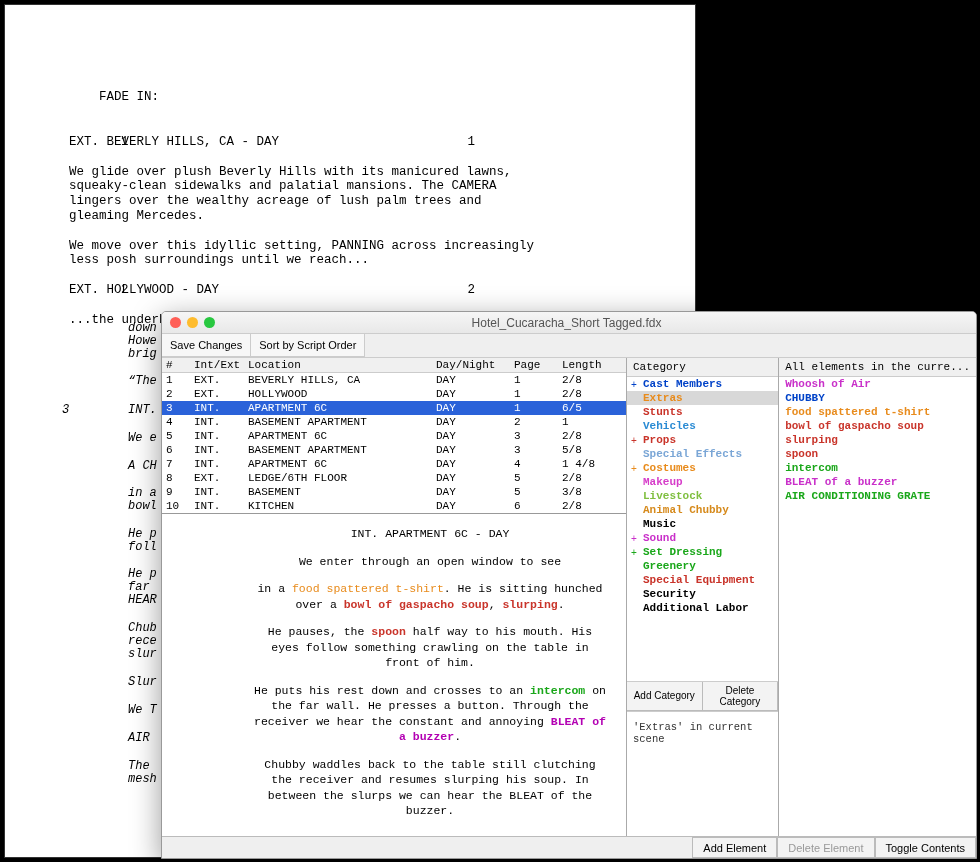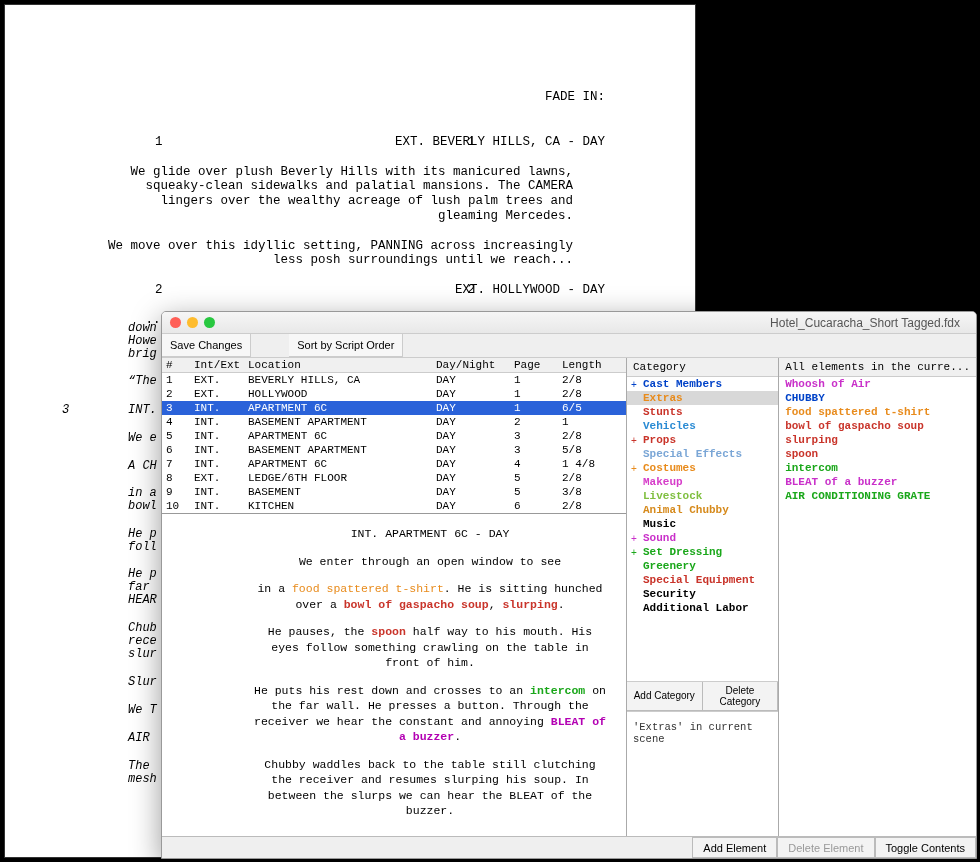--- a/index.html
+++ b/index.html
@@ -14,26 +14,25 @@
 
 
 .script-page {
   position: absolute;
   left: 4px;
   top: 4px;
   width: 692px;
   height: 854px;
   background: #fff;
   border: 1px solid #333;
-  padding: 85px 90px 0 90px;
+  padding: 85px 90px 0 56px;
   font-size: 12.5px;
   line-height: 1.18;
   color: #000;
   overflow: hidden;
-  text-align: right;
 }
 
 .script-page .scene-num-left {
   position: absolute;
   left: 60px;
   font-size: 12.5px;
 }
 .script-page .scene-num-right {
   position: absolute;
   right: 130px;
@@ -85,33 +84,32 @@
   margin-left: 8px;
 }
 .traffic span {
   width: 11px; height: 11px; border-radius: 50%;
 }
 .tr-red { background: #ff5f57; }
 .tr-yellow { background: #febc2e; }
 .tr-green { background: #28c840; }
 .title-text {
   position: absolute;
-  left: 0; right: 16px;
-  text-align: right;
+  left: 0; right: 5px;
+  text-align: center;
   pointer-events: none;
 }
 
 .toolbar {
   height: 24px;
   background: #efefef;
   border-bottom: 1px solid #ccc;
   display: flex;
   font-family: -apple-system, "Helvetica Neue", Arial, sans-serif;
   font-size: 11px;
-  gap: 38px;
 }
 .toolbar button {
   background: #f7f7f7;
   border: 1px solid #ccc;
   border-top: none;
   border-left: none;
   padding: 0 8px;
   font-size: 11px;
   cursor: pointer;
 }

